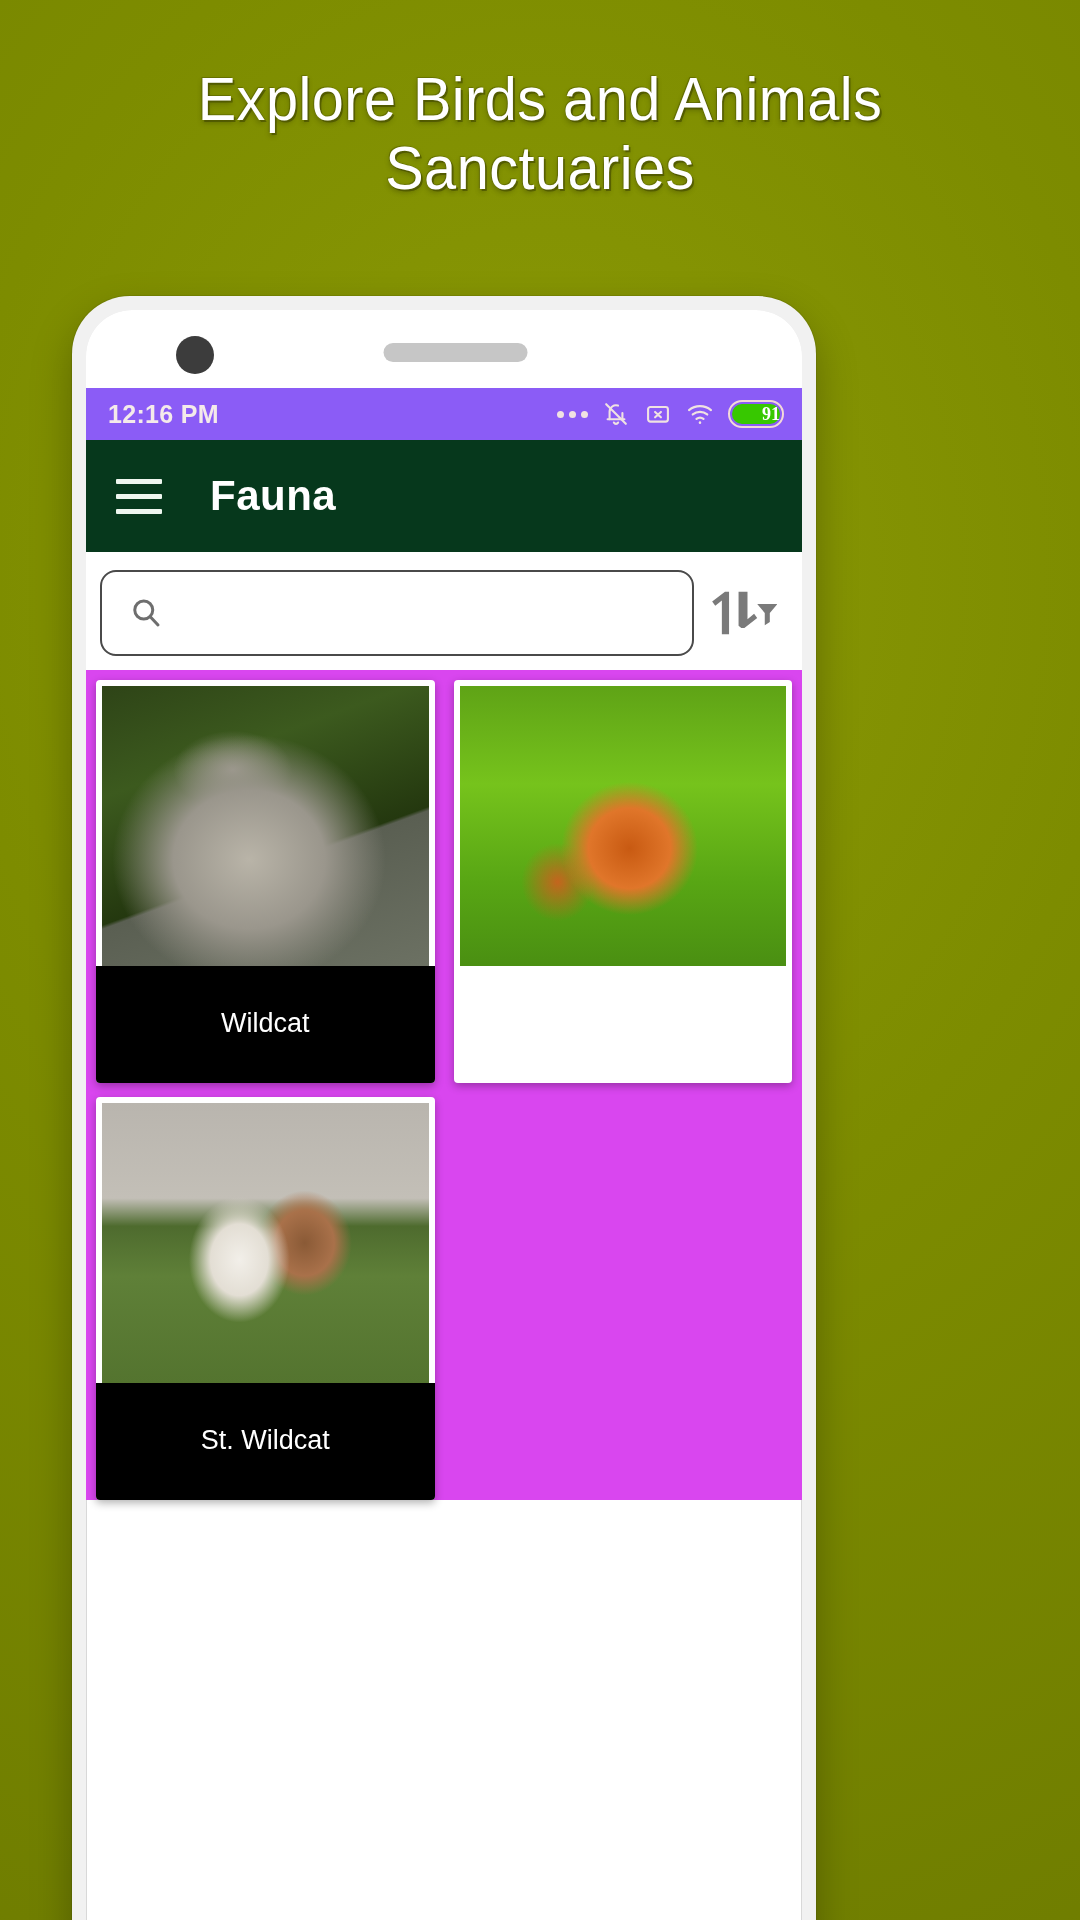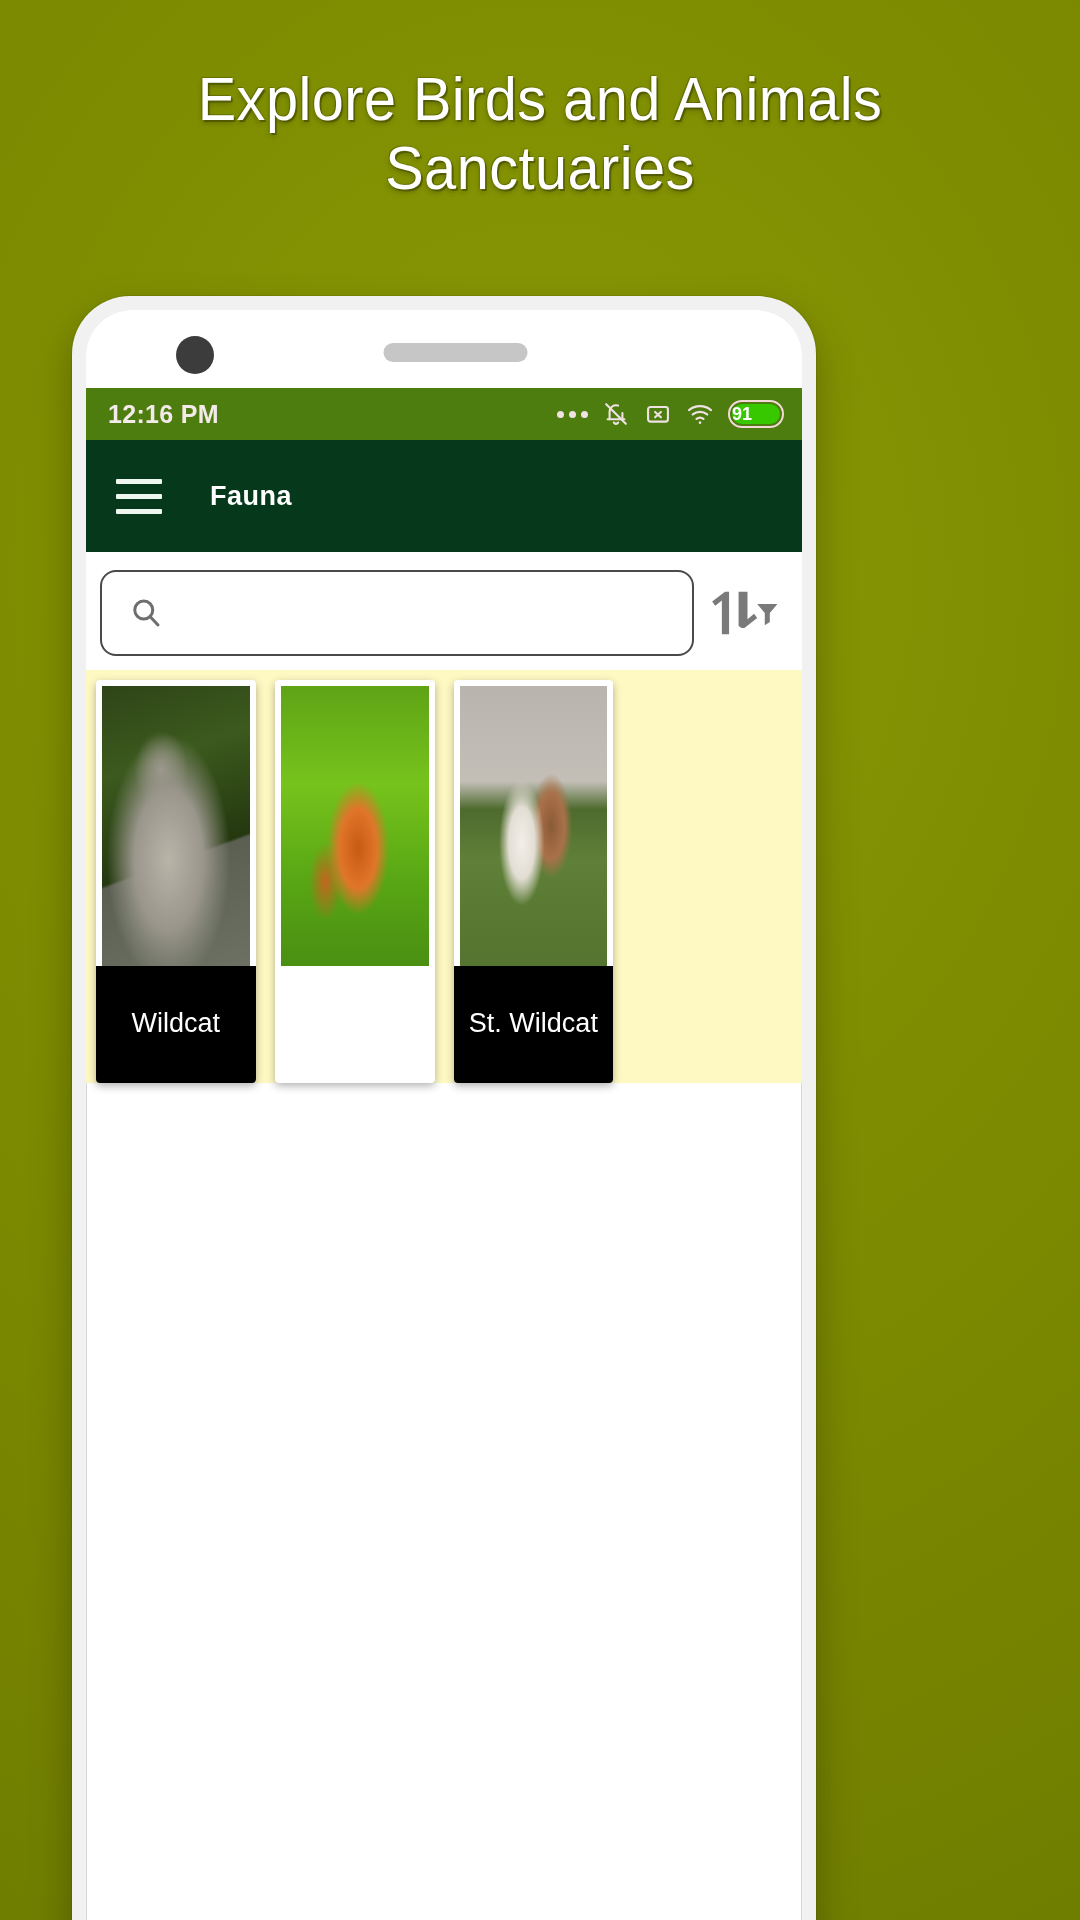--- a/index.html
+++ b/index.html
@@ -75,21 +75,21 @@
     left: 50%; top: 33px;
     transform: translateX(-42%);
     width: 144px; height: 19px;
     border-radius: 10px;
     background: #c6c6c6;
   }
 
   
   .statusbar {
     height: 52px;
-    background: #4d7c0f;
+    background: #8b5cf6;
     display: flex;
     align-items: center;
     justify-content: space-between;
     padding: 0 18px 0 22px;
   }
   .clock {
     color: #f4eaea;
     font-size: 25px;
     font-weight: bold;
     font-family: "Liberation Sans Narrow", "Liberation Sans", sans-serif;
@@ -114,42 +114,42 @@
   }
   .battery .fill {
     position: absolute; left: 2px; top: 2px; bottom: 2px;
     width: 48px;
     border-radius: 11px;
     background: #37c800;
   }
   .battery .pct {
     position: relative;
     width: 100%;
-    text-align: left;
+    text-align: right;
     color: #ffffff;
     font-size: 18px;
     font-weight: bold;
-    font-family: Liberation Sans, sans-serif;
+    font-family: Liberation Serif, serif;
     line-height: 1;
   }
 
   
   .appbar {
     height: 112px;
     background: #06381c;
     display: flex;
     align-items: center;
     padding-left: 30px;
     gap: 48px;
   }
   .hamburger { width: 46px; display: flex; flex-direction: column; gap: 10px; cursor: pointer; }
   .hamburger span { display: block; height: 5px; background: #eef6ef; border-radius: 1px; }
   .appbar-title {
     color: #ffffff;
-    font-size: 27px;
+    font-size: 42px;
     font-weight: bold;
     font-family: "Liberation Sans Narrow", "Liberation Sans", sans-serif;
     letter-spacing: .5px;
   }
 
   
   .searchrow {
     display: flex;
     align-items: center;
     background: #ffffff;
@@ -181,24 +181,24 @@
   .sort-btn {
     width: 84px; height: 72px;
     display: flex; align-items: center; justify-content: center;
     flex: none;
     cursor: pointer;
   }
   .sort-btn svg { width: 66px; height: 60px; display: block; }
 
   
   .grid {
-    background: #fef9c3;
+    background: #d946ef;
     padding: 10px 10px 0 10px;
     display: grid;
-    grid-template-columns: 1fr 1fr 1fr 1fr;
+    grid-template-columns: 1fr 1fr;
     gap: 14px 19px;
   }
   .card {
     background: #ffffff;
     border-radius: 4px;
     box-shadow: 0 3px 9px rgba(0,0,0,.30);
     overflow: hidden;
     cursor: pointer;
   }
   .card-photo {

